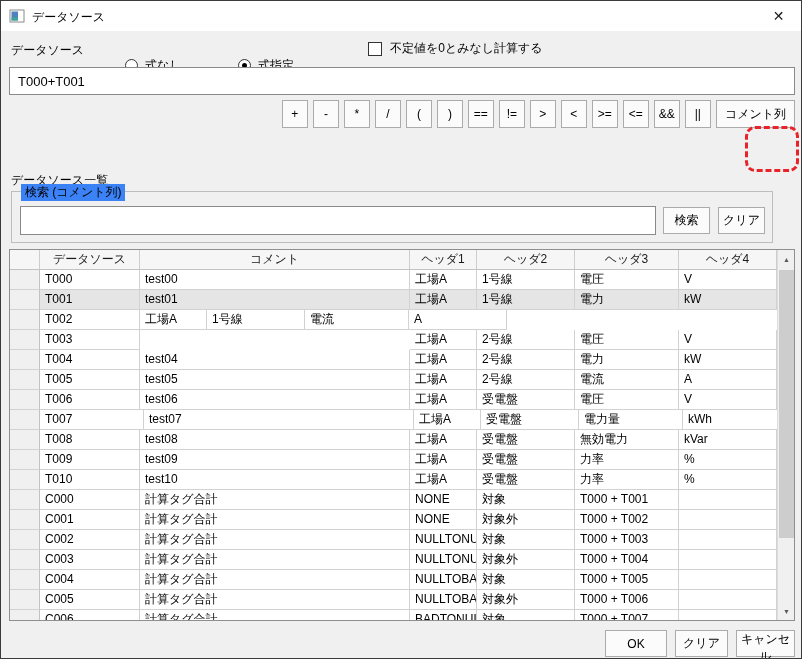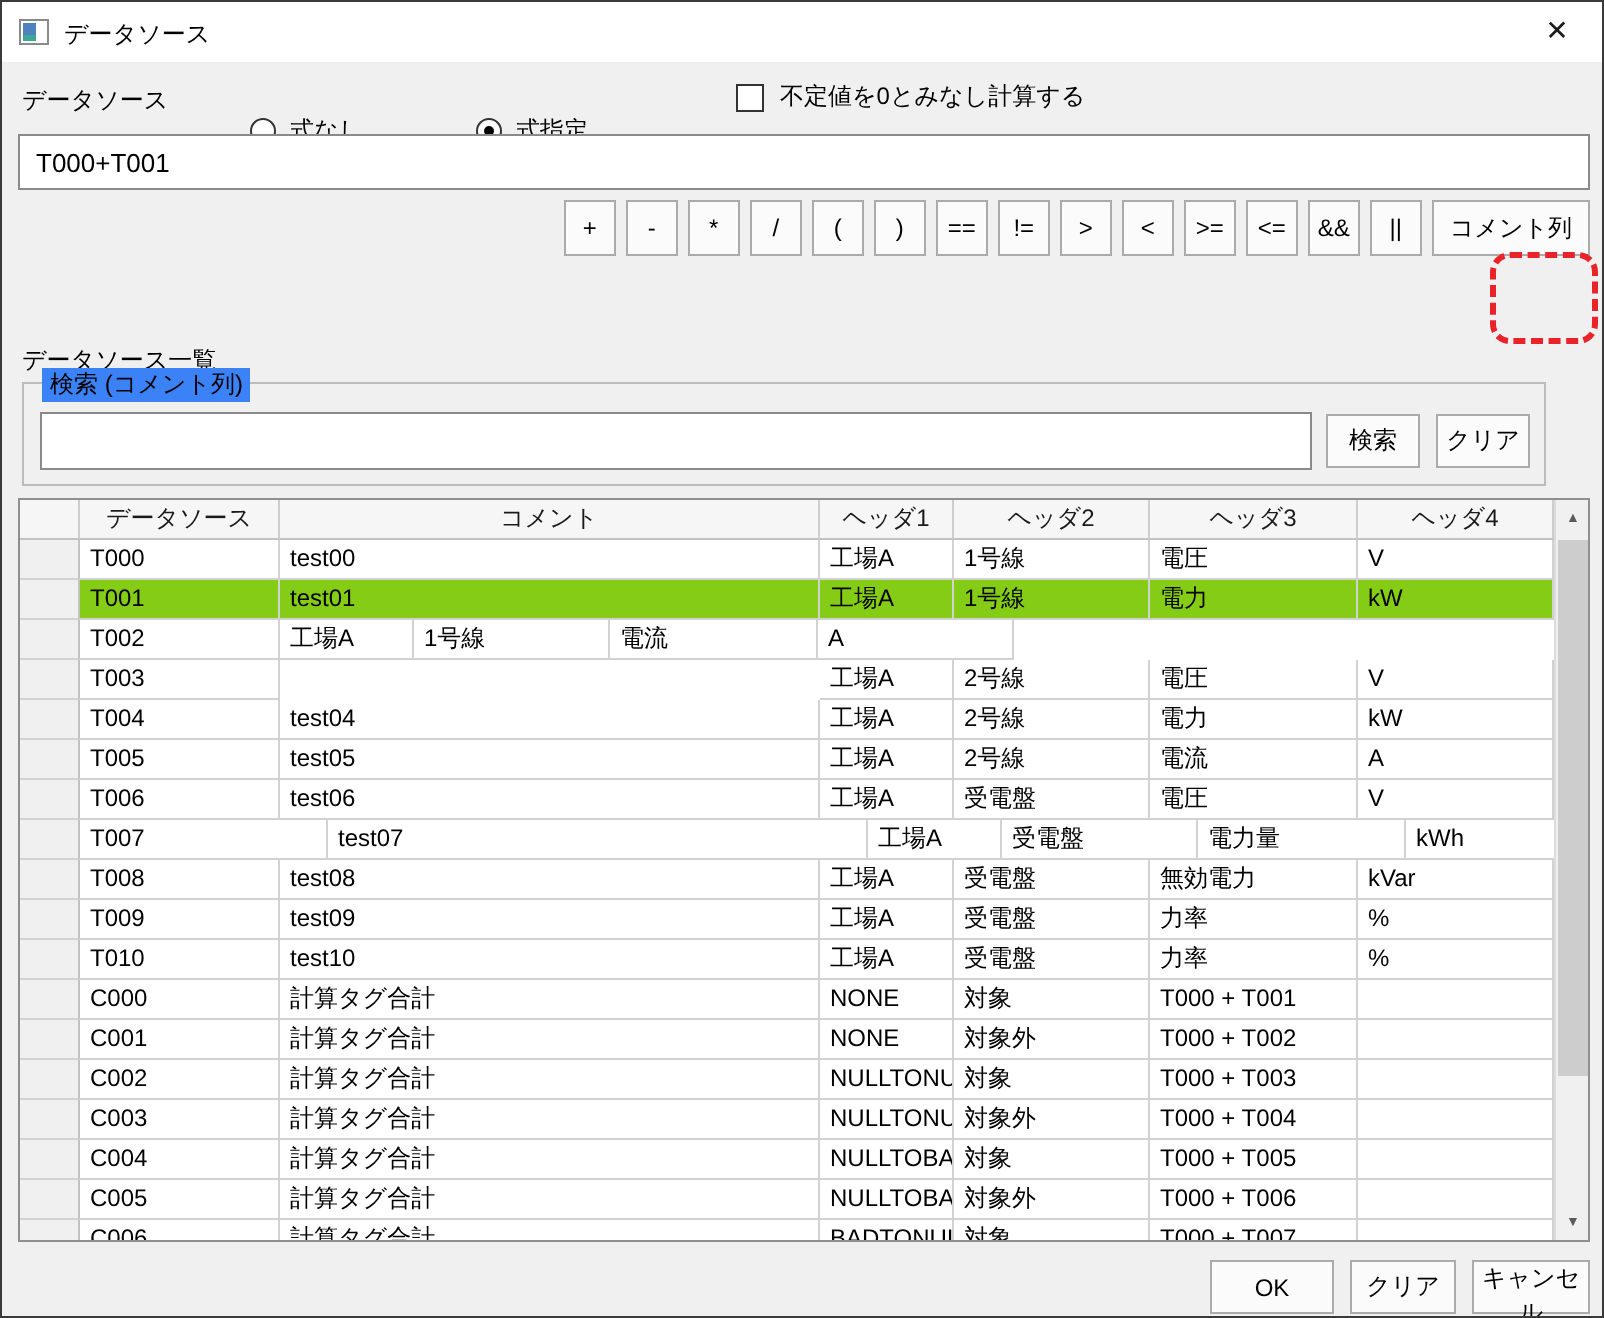--- a/index.html
+++ b/index.html
@@ -95,21 +95,21 @@
   .hcell {
     background:#f6f6f6; border-right:1px solid #cdcdcd; border-bottom:1px solid #c2c2c2;
     text-align:center; line-height:19px; font-size:12px; color:#1a1a1a; flex:none;
   }
   .grid-row { display:flex; height:20px; }
   .cell {
     background:#fff; border-right:1px solid #d2d2d2; border-bottom:1px solid #d2d2d2;
     line-height:19px; font-size:12px; padding-left:5px; white-space:nowrap; overflow:hidden; flex:none;
   }
   .sel-cell { background:#f0f0f0; border-right:1px solid #c2c2c2; border-bottom:1px solid #d2d2d2; flex:none; }
-  .grid-row.selected .cell { background:#84cc16; }
+  .grid-row.selected .cell { background:#e5e5e5; }
 
   
   .vscroll {
     position:absolute; right:0; top:0; width:17px; height:370px; background:#f0f0f0;
     border-left:1px solid #dcdcdc;
   }
   .scroll-arrow {
     position:absolute; left:0; width:17px; height:18px; display:flex;
     align-items:center; justify-content:center; font-size:7px; color:#5a5a5a; cursor:default;
   }
@@ -258,21 +258,21 @@
             <div class="sel-cell" style="width: 30px;"></div>
             <div class="cell" style="width: 100px;">T006</div>
             <div class="cell" style="width: 270px;">test06</div>
             <div class="cell" style="width: 67px;">工場A</div>
             <div class="cell" style="width: 98px;">受電盤</div>
             <div class="cell" style="width: 104px;">電圧</div>
             <div class="cell" style="width: 98px;">V</div>
           </div>
           <div class="grid-row">
             <div class="sel-cell" style="width: 30px;"></div>
-            <div class="cell" style="width: 124px;">T007</div>
+            <div class="cell" style="width: 104px;">T007</div>
             <div class="cell" style="width: 270px;">test07</div>
             <div class="cell" style="width: 67px;">工場A</div>
             <div class="cell" style="width: 98px;">受電盤</div>
             <div class="cell" style="width: 104px;">電力量</div>
             <div class="cell" style="width: 98px;">kWh</div>
           </div>
           <div class="grid-row">
             <div class="sel-cell" style="width: 30px;"></div>
             <div class="cell" style="width: 100px;">T008</div>
             <div class="cell" style="width: 270px;">test08</div>

